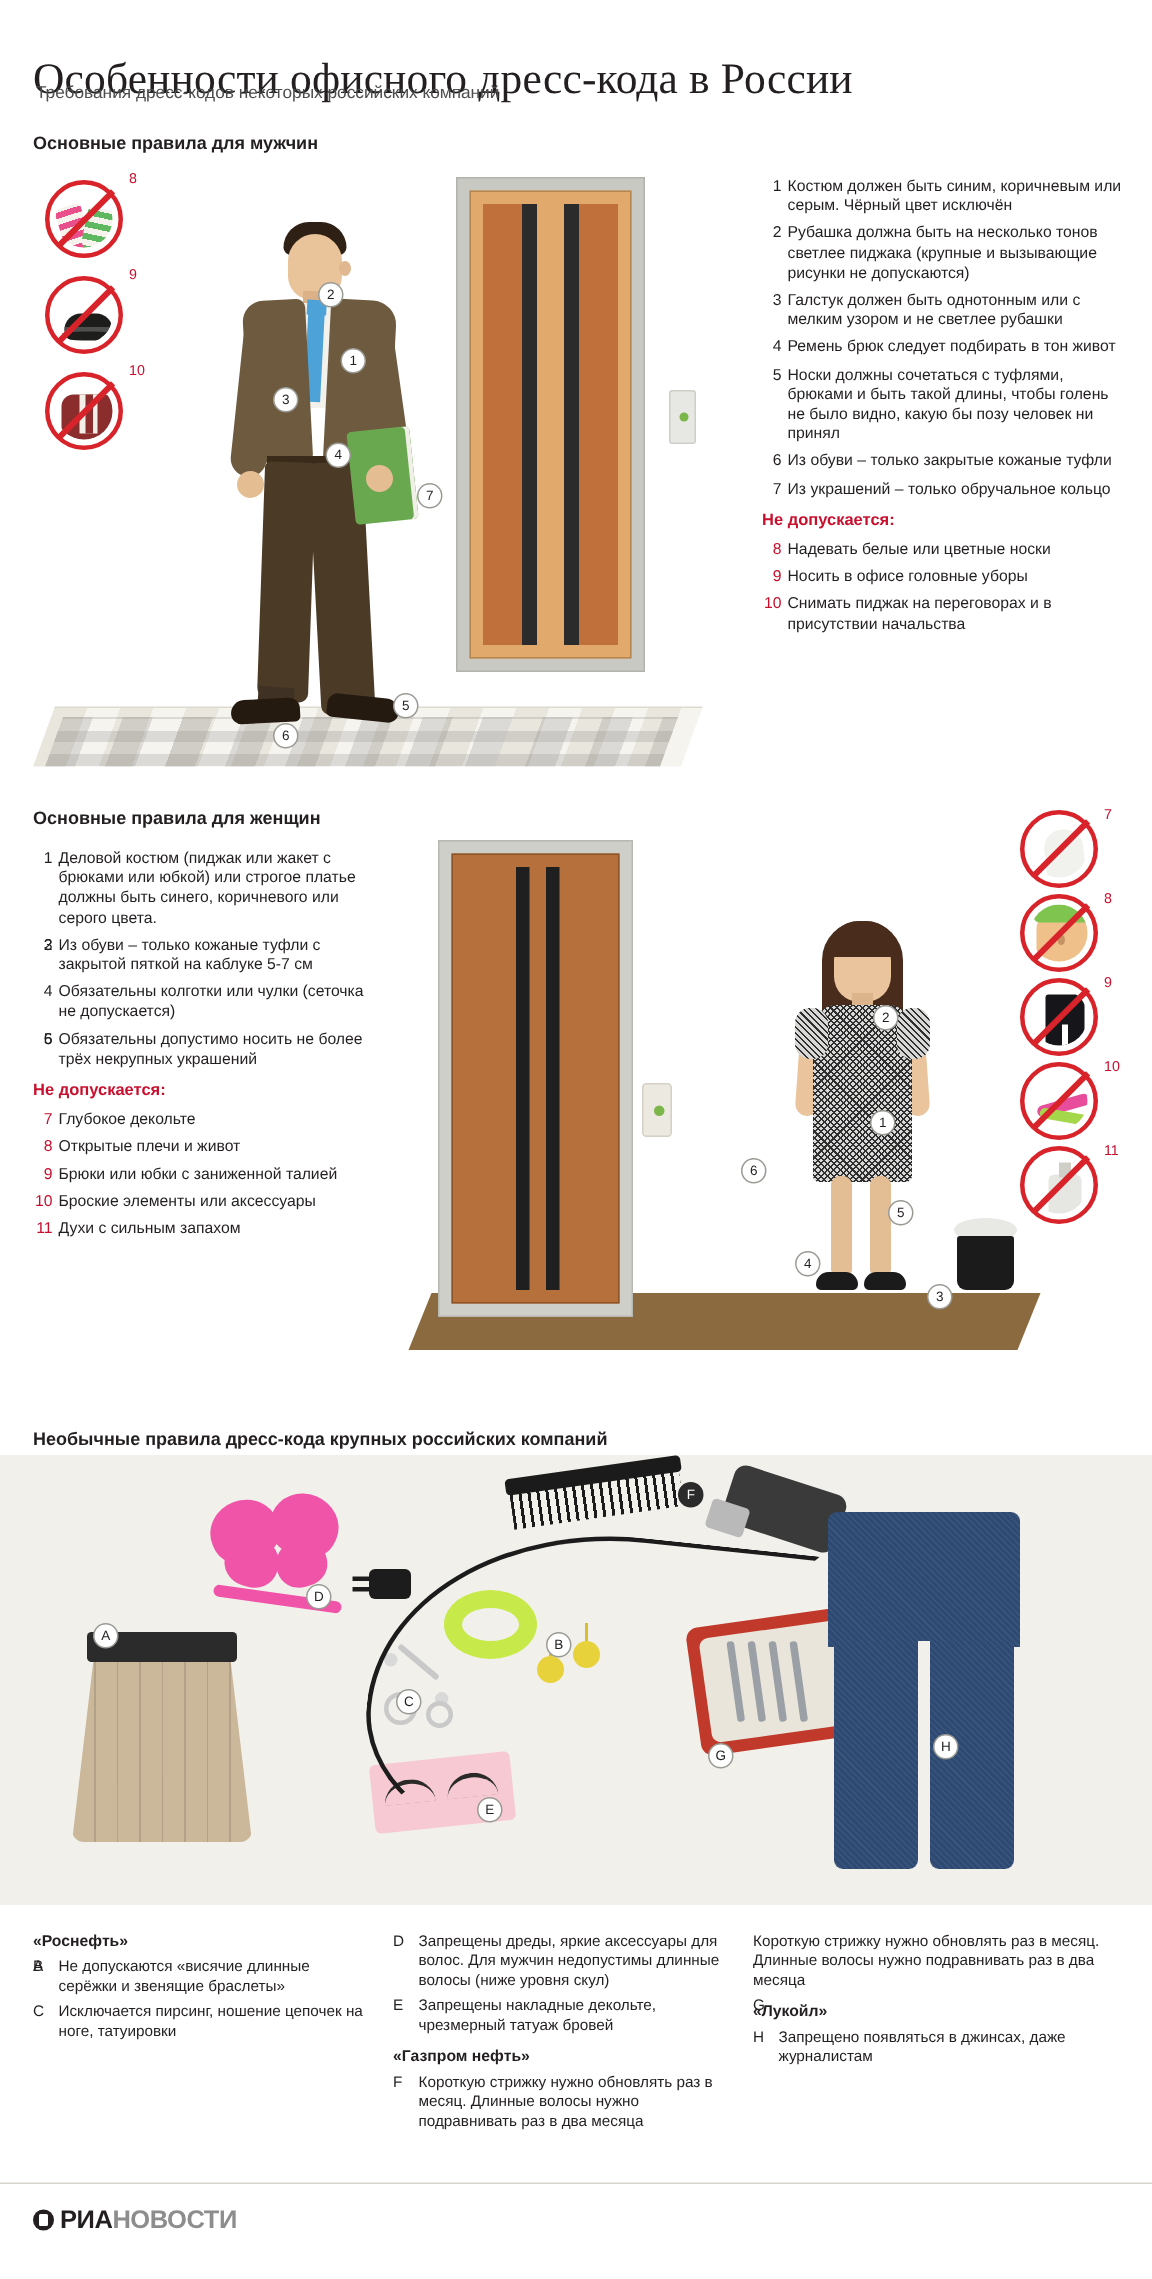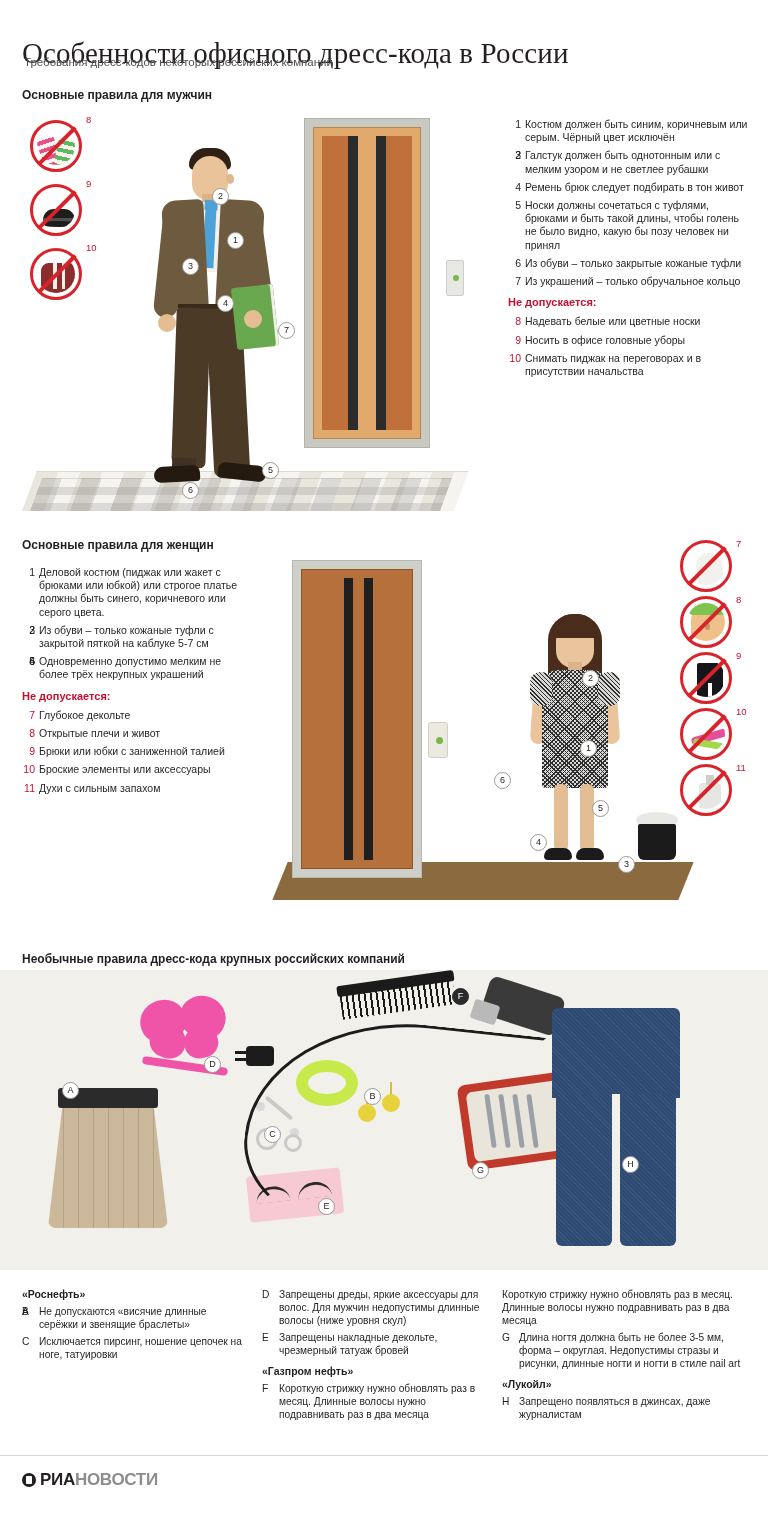--- a/index.html
+++ b/index.html
@@ -370,44 +370,44 @@
     <div class="ban" style="left:8px; top:138px;">
       <div class="fill">
           <div class="jkt"></div>
         </div>
     </div>
     <div class="ban-lbl" style="left:64px; top:132px;">10</div>
   </div>
 
   <div class="num-list men-list">
     <div class="row"><span class="n">1</span><span>Костюм должен быть синим, коричневым или серым. Чёрный цвет исключён</span></div>
-    <div class="row"><span class="n">2</span></div>
+    <div class="row"><span class="n">2</span><span>Рубашка должна быть на несколько тонов светлее пиджака (крупные и вызывающие рисунки не допускаются)</span></div>
     <div class="row"><span class="n">3</span><span>Галстук должен быть однотонным или с мелким узором и не светлее рубашки</span></div>
     <div class="row"><span class="n">4</span><span>Ремень брюк следует подбирать в тон живот</span></div>
     <div class="row"><span class="n">5</span><span>Носки должны сочетаться с туфлями, брюками и быть такой длины, чтобы голень не было видно, какую бы позу человек ни принял</span></div>
     <div class="row"><span class="n">6</span><span>Из обуви – только закрытые кожаные туфли</span></div>
     <div class="row"><span class="n">7</span><span>Из украшений – только обручальное кольцо</span></div>
 
     <div class="forbidden-title">Не допускается:</div>
     <div class="num-list red" style="position:static;">
       <div class="row"><span class="n" style="color:#c8102e">8</span><span>Надевать белые или цветные носки</span></div>
       <div class="row"><span class="n" style="color:#c8102e">9</span><span>Носить в офисе головные уборы</span></div>
       <div class="row"><span class="n" style="color:#c8102e">10</span><span>Снимать пиджак на переговорах и в присутствии начальства</span></div>
     </div>
   </div>
 
   <div class="section-head sec-women">Основные правила для женщин</div>
 
   <div class="num-list women-list">
     <div class="row"><span class="n">1</span><span>Деловой костюм (пиджак или жакет с брюками или юбкой) или строгое платье должны быть синего, коричневого или серого цвета.</span></div>
     <div class="row"><span class="n">2</span></div>
     <div class="row"><span class="n">3</span><span>Из обуви – только кожаные туфли с закрытой пяткой на каблуке 5-7 см</span></div>
-    <div class="row"><span class="n">4</span></div>
+    <div class="row"><span class="n">4</span><span>Обязательны колготки или чулки (сеточка не допускается)</span></div>
     <div class="row"><span class="n">5</span></div>
-    <div class="row"><span class="n">6</span><span>Одновременно допустимо мелким не более трёх некрупных украшений</span></div>
+    <div class="row"><span class="n">6</span><span>Обязательны допустимо носить не более трёх некрупных украшений</span></div>
 
     <div class="forbidden-title">Не допускается:</div>
     <div class="num-list red" style="position:static;">
       <div class="row"><span class="n" style="color:#c8102e">7</span><span>Глубокое декольте</span></div>
       <div class="row"><span class="n" style="color:#c8102e">8</span><span>Открытые плечи и живот</span></div>
       <div class="row"><span class="n" style="color:#c8102e">9</span><span>Брюки или юбки с заниженной талией</span></div>
       <div class="row"><span class="n" style="color:#c8102e">10</span><span>Броские элементы или аксессуары</span></div>
       <div class="row"><span class="n" style="color:#c8102e">11</span><span>Духи с сильным запахом</span></div>
     </div>
   </div>
@@ -575,21 +575,21 @@
 
   <div class="col col2">
     <div class="row"><span class="n">D</span><span>Запрещены дреды, яркие аксессуары для волос. Для мужчин недопустимы длинные волосы (ниже уровня скул)</span></div>
     <div class="row"><span class="n">E</span><span>Запрещены накладные декольте, чрезмерный татуаж бровей</span></div>
     <h4 style="margin-top:8px;">«Газпром нефть»</h4>
     <div class="row"><span class="n">F</span><span>Короткую стрижку нужно обновлять раз в месяц. Длинные волосы нужно подравнивать раз в два месяца</span></div>
   </div>
 
   <div class="col col3">
     <div class="row" style="padding-left:0"><span>Короткую стрижку нужно обновлять раз в месяц. Длинные волосы нужно подравнивать раз в два месяца</span></div>
-    <div class="row"><span class="n">G</span><span>Длина ногтя должна быть не более 3-5 мм, форма – округлая. Недопустимы стразы и рисунки, длинные ногти и ногти в стиле nail art</span></div>
+    <div class="row"><span class="n">G</span></div>
     <h4 style="margin-top:8px;">«Лукойл»</h4>
     <div class="row"><span class="n">H</span><span>Запрещено появляться в джинсах, даже журналистам</span></div>
   </div>
 
   <div class="footer-line"></div>
   <div class="logo">
     <span class="dot"></span><span class="ria">РИА</span><span class="novosti">НОВОСТИ</span>
   </div>
 
 </div>

